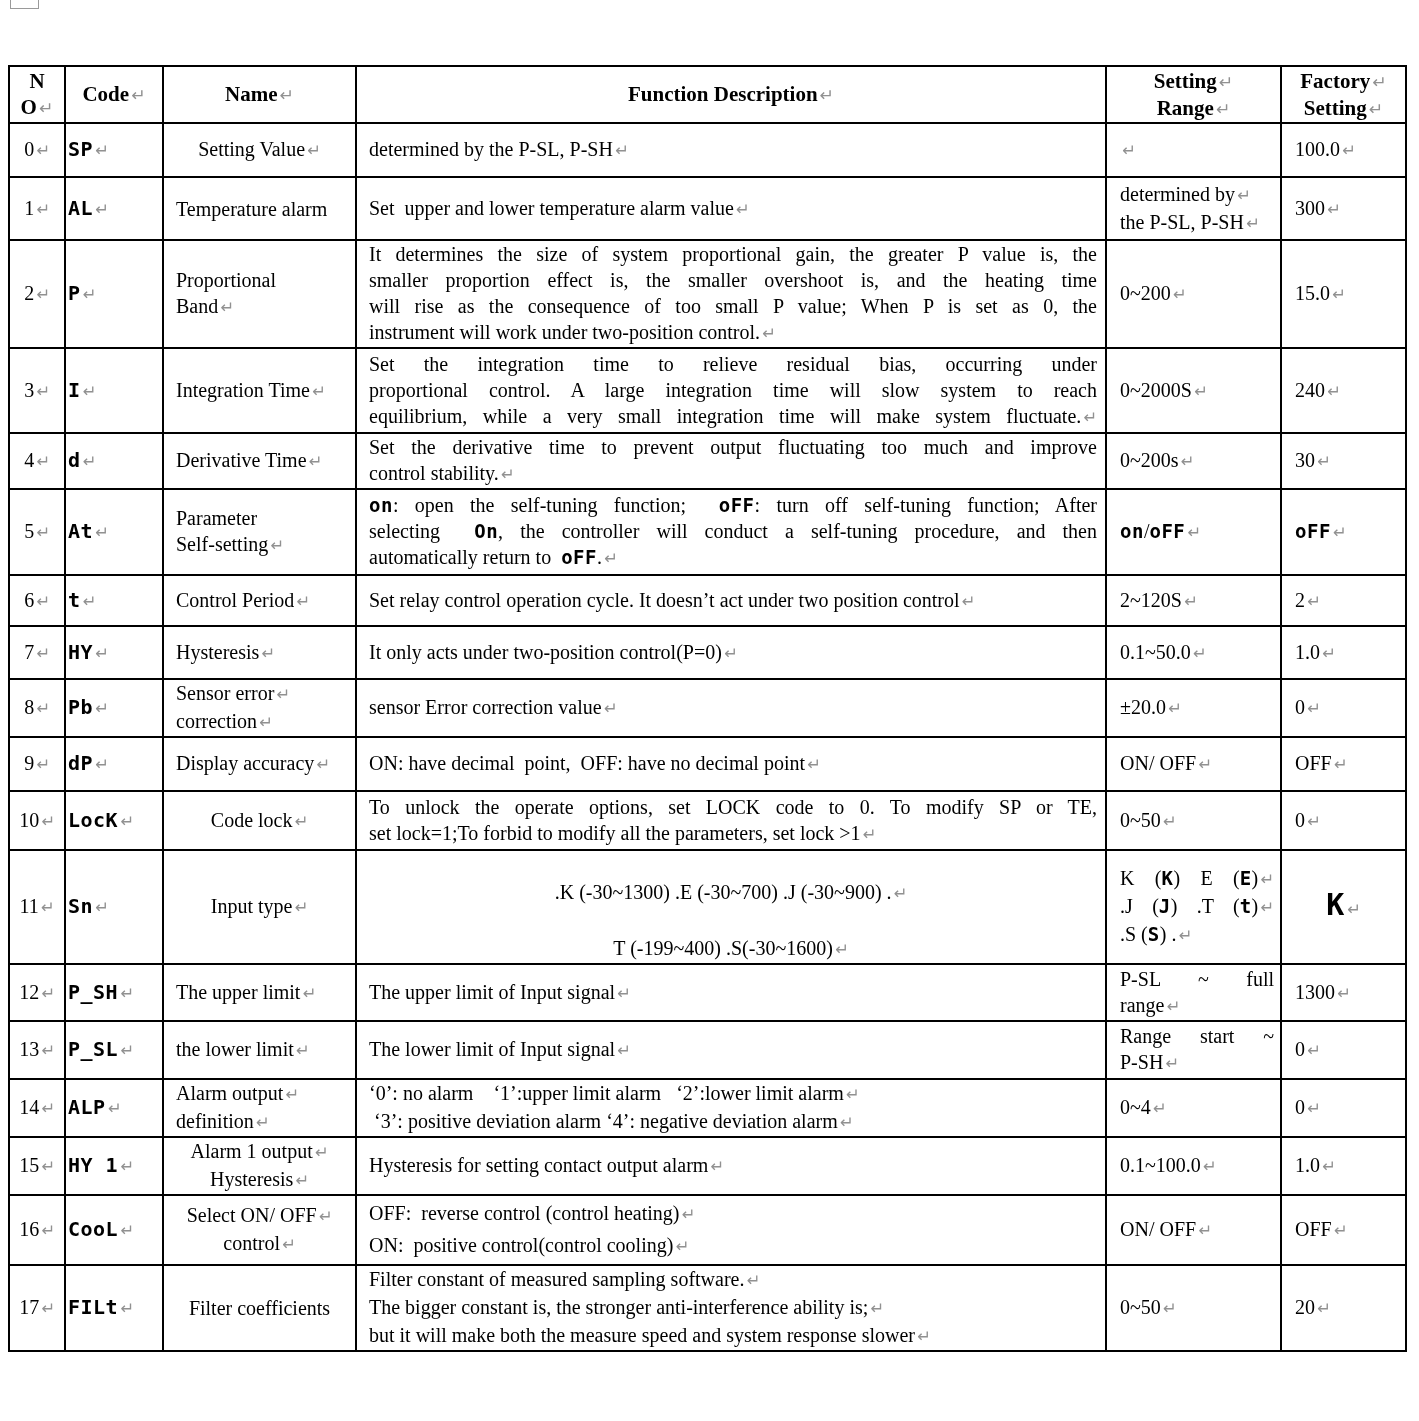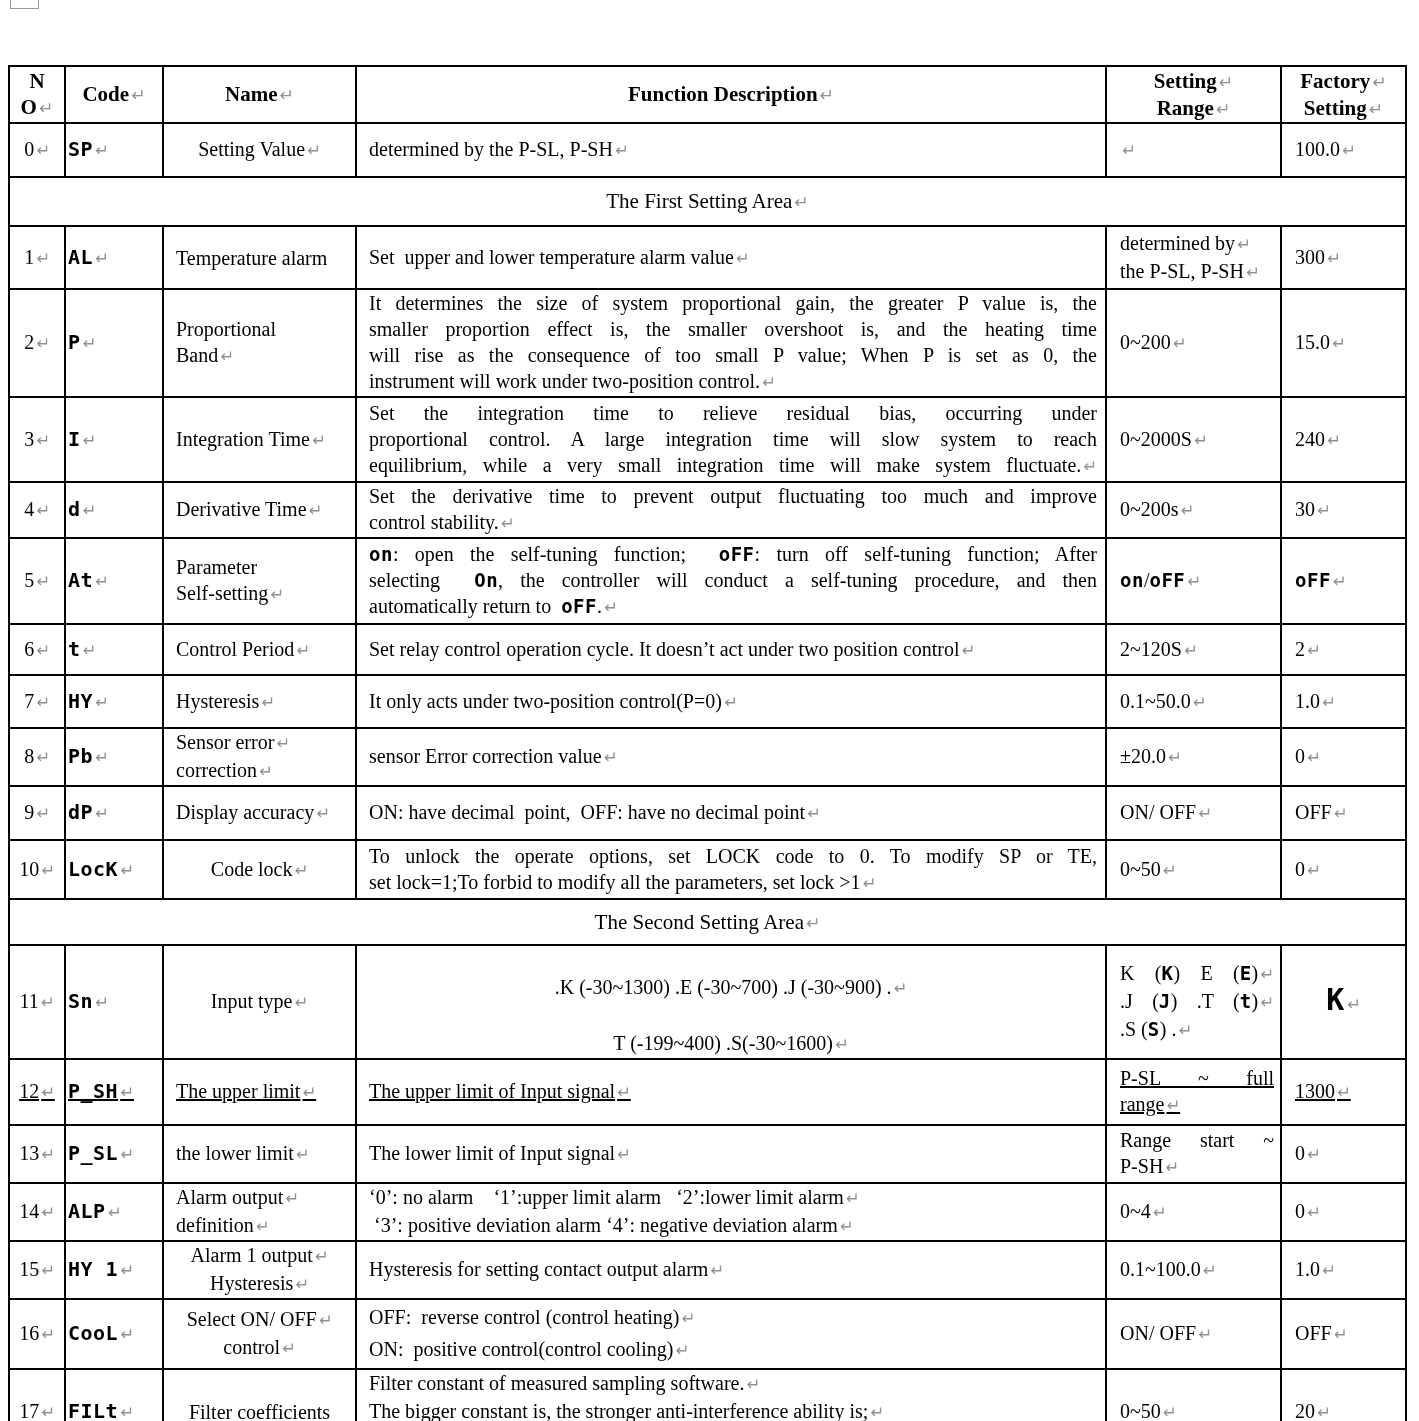--- a/index.html
+++ b/index.html
@@ -88,25 +88,20 @@
           <td class="c-desc">
             <div class="l">determined by the P-SL, P-SH<span class="mark">↵</span></div>
           </td>
           <td class="c-range">
             <div class="l"><span class="mark">↵</span></div>
           </td>
           <td class="c-factory">
             <div class="l">100.0<span class="mark">↵</span></div>
           </td>
         </tr>
-        <tr class="area-row" style="height: 49px;">
-          <td colspan="6">
-            <div class="l center">The First Setting Area<span class="mark">↵</span></div>
-          </td>
-        </tr>
         <tr style="height: 63px;">
           <td class="c-no">
             <div class="l">1<span class="mark">↵</span></div>
           </td>
           <td class="c-code">
             <div class="l"><span class="seg">AL</span><span class="mark">↵</span></div>
           </td>
           <td class="c-name">
             <div class="l">Temperature alarm</div>
           </td>
@@ -306,25 +301,20 @@
             <div class="l jl">To unlock the operate options, set LOCK code to 0. To modify SP or TE,</div>
             <div class="l">set lock=1;To forbid to modify all the parameters, set lock &gt;1<span class="mark">↵</span></div>
           </td>
           <td class="c-range">
             <div class="l">0~50<span class="mark">↵</span></div>
           </td>
           <td class="c-factory">
             <div class="l">0<span class="mark">↵</span></div>
           </td>
         </tr>
-        <tr class="area-row" style="height: 46px;">
-          <td colspan="6">
-            <div class="l center">The Second Setting Area<span class="mark">↵</span></div>
-          </td>
-        </tr>
         <tr style="height: 100px;">
           <td class="c-no">
             <div class="l">11<span class="mark">↵</span></div>
           </td>
           <td class="c-code">
             <div class="l"><span class="seg">Sn</span><span class="mark">↵</span></div>
           </td>
           <td class="c-name ctr">
             <div class="l">Input type<span class="mark">↵</span></div>
           </td>
@@ -334,21 +324,21 @@
           </td>
           <td class="c-range">
             <div class="l jl">K (<span class="seg">K</span>) E (<span class="seg">E</span>)<span class="mark">↵</span></div>
             <div class="l jl">.J (<span class="seg">J</span>) .T (<span class="seg">t</span>)<span class="mark">↵</span></div>
             <div class="l">.S (<span class="seg">S</span>) .<span class="mark">↵</span></div>
           </td>
           <td class="c-factory ctr bigseg">
             <div class="l"><span class="seg">K</span><span class="mark">↵</span></div>
           </td>
         </tr>
-        <tr style="height: 66px; text-decoration: underline;">
+        <tr style="height: 57px;">
           <td class="c-no">
             <div class="l">12<span class="mark">↵</span></div>
           </td>
           <td class="c-code">
             <div class="l"><span class="seg">P_SH</span><span class="mark">↵</span></div>
           </td>
           <td class="c-name">
             <div class="l">The upper limit<span class="mark">↵</span></div>
           </td>
           <td class="c-desc">

